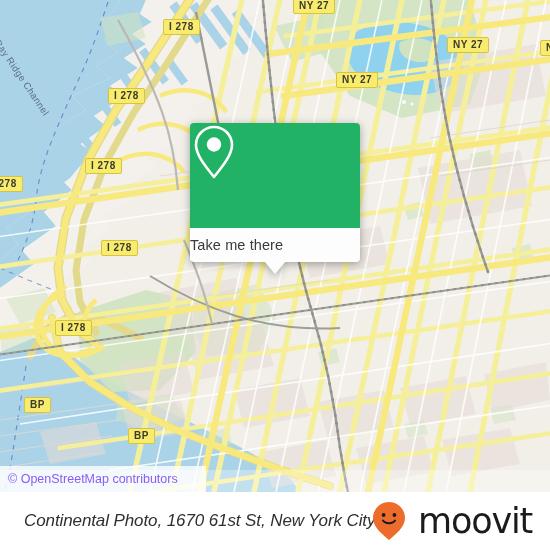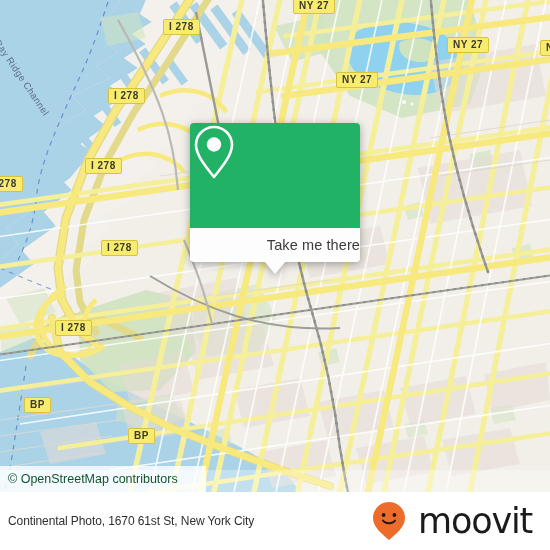--- a/index.html
+++ b/index.html
@@ -36,38 +36,38 @@
     font-family:"Liberation Sans","DejaVu Sans",sans-serif;
   }
 
   
   #attrib{
     position:absolute;left:0;top:466px;width:206px;height:26px;
     background:rgba(255,255,255,.80);
     display:flex;align-items:center;
     box-sizing:border-box;padding-left:8px;
   }
-  #attrib span{font-size:12.5px;color:#14532d;white-space:nowrap;}
+  #attrib span{font-size:12.5px;color:#8b5cf6;white-space:nowrap;}
 
   
   #callout{
     position:absolute;left:190px;top:123px;width:170px;
     filter:drop-shadow(0 2px 4px rgba(0,0,0,.33));
   }
   #callout-head{
     background:#22b266;
     height:105px;
     border-radius:4px 4px 0 0;
     display:flex;align-items:center;justify-content:center;
   }
   #callout-foot{
     background:#fdfdfd;
     height:34px;
     border-radius:0 0 4px 4px;
-    display:flex;align-items:center;justify-content:flex-end;
+    display:flex;align-items:center;justify-content:flex-start;
     position:relative;
   }
   #callout-foot span{
     font-size:14.5px;color:#3b3b3b;letter-spacing:.1px;
   }
   #tail{
     position:absolute;left:50%;bottom:-12px;margin-left:-11px;
     width:0;height:0;
     border-left:11px solid transparent;
     border-right:11px solid transparent;
@@ -75,21 +75,21 @@
   }
 
   
   #footer{
     position:absolute;left:0;top:492px;width:550px;height:58px;
     background:#ffffff;
     display:flex;align-items:center;
     box-sizing:border-box;
   }
   #footer-title{
-    font-size:12px;color:#2f2f2f;margin-left:8px;white-space:nowrap;letter-spacing:-.1px;
+    font-size:17px;color:#2f2f2f;margin-left:24px;white-space:nowrap;letter-spacing:-.1px;font-style:italic;
   }
   #logo{
     position:absolute;right:18px;top:50%;transform:translateY(-50%);
     display:flex;align-items:center;
   }
   #logo-word{
     font-size:35px;color:#1b1b1b;letter-spacing:-1.2px;margin-left:12px;
     font-family:"DejaVu Sans","Liberation Sans",sans-serif;font-weight:normal;
   }
 </style>

